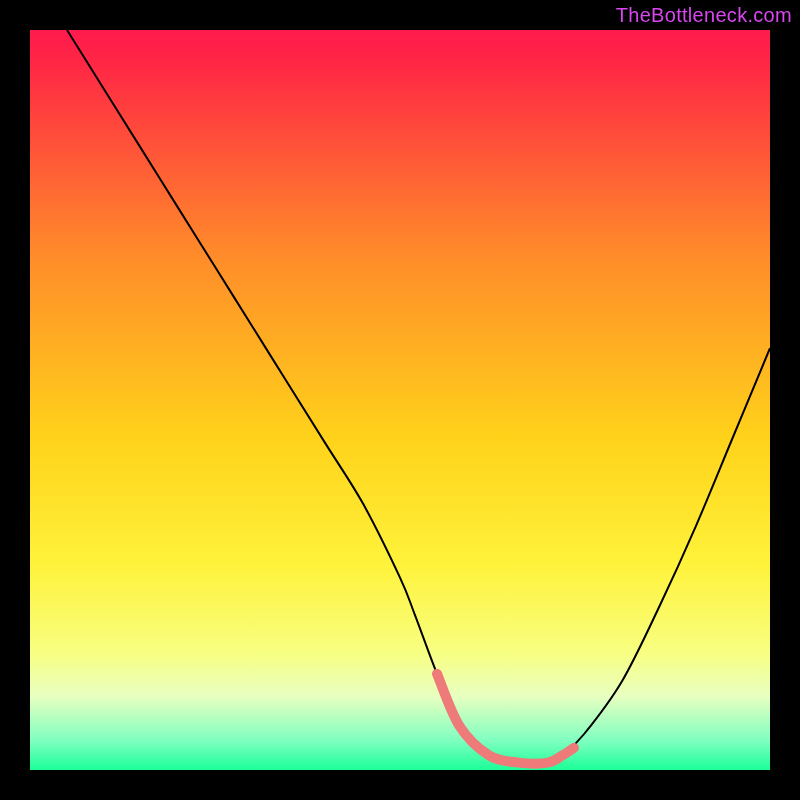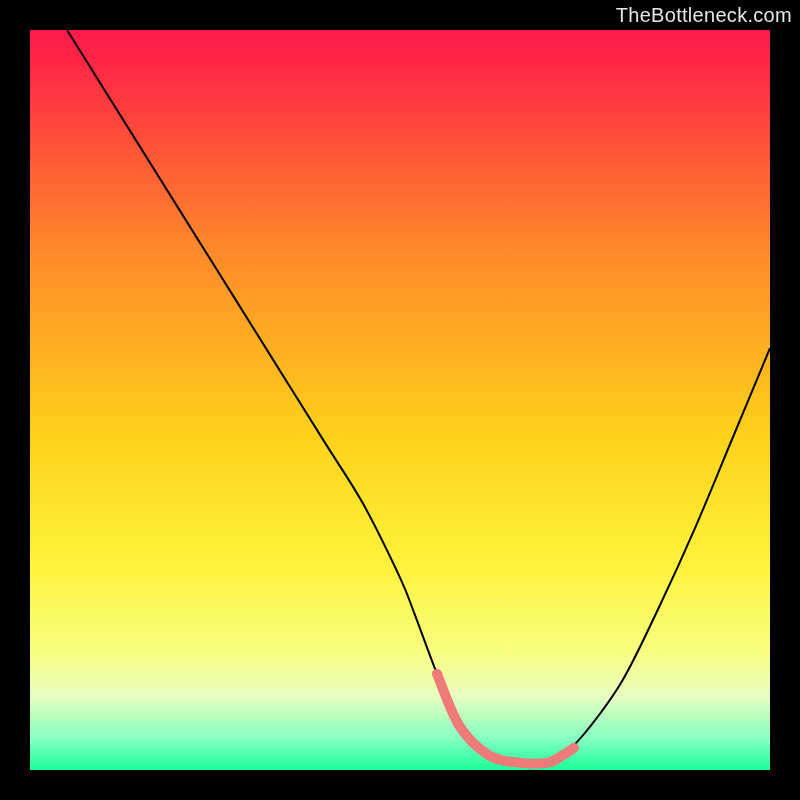--- a/index.html
+++ b/index.html
@@ -9,21 +9,21 @@
     width: 800px;
     height: 800px;
   }
   .attribution {
     position: absolute;
     top: 4px;
     right: 8px;
     font-family: Arial, Helvetica, sans-serif;
     font-size: 20px;
     font-weight: 500;
-    color: #e5e5e5;
+    color: #d946ef;
     letter-spacing: 0.3px;
     z-index: 10;
   }
   svg.chart {
     position: absolute;
     inset: 0;
     width: 800px;
     height: 800px;
   }
 </style>

